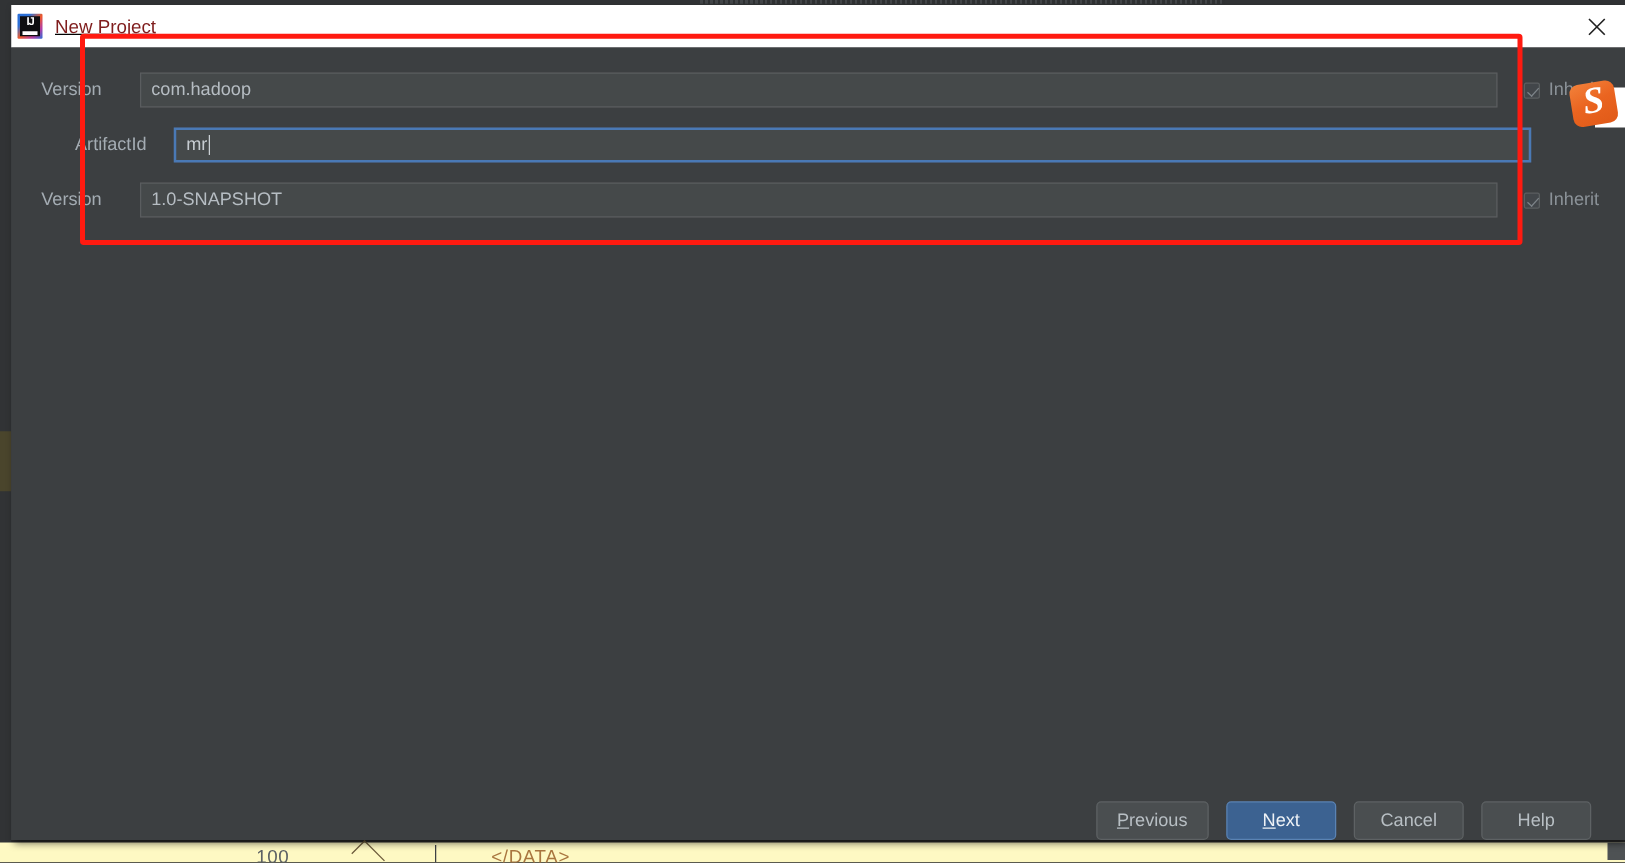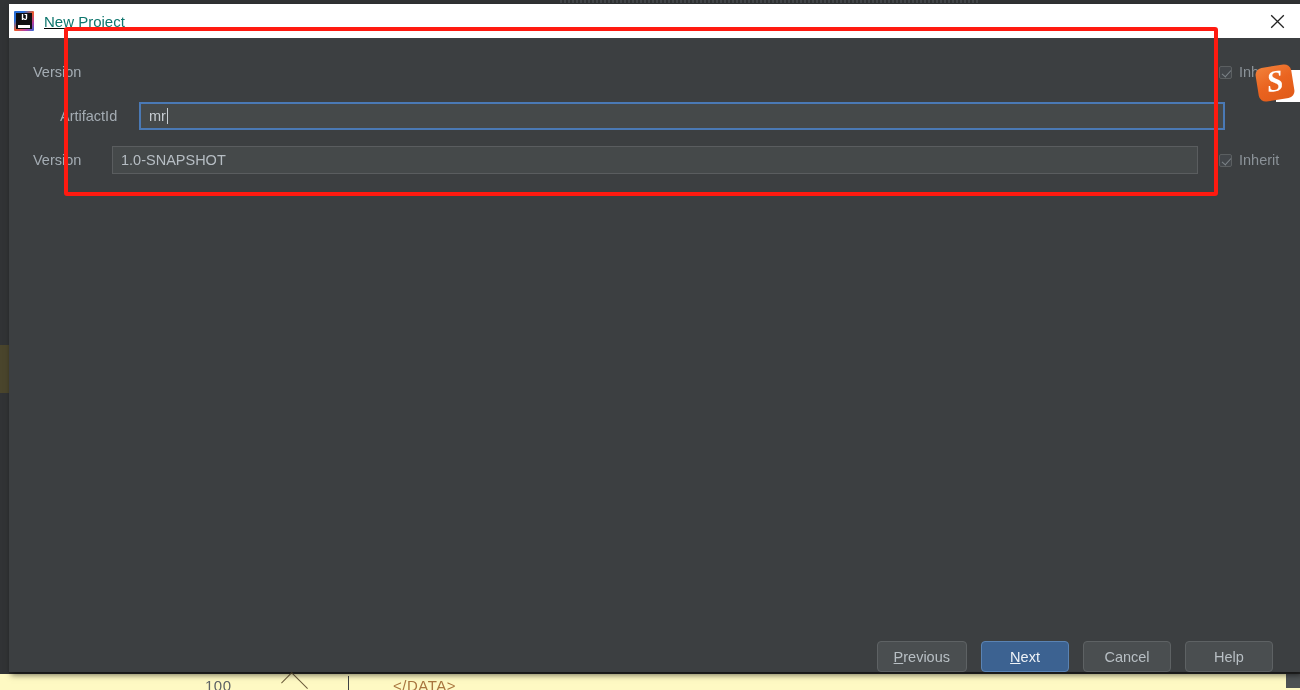--- a/index.html
+++ b/index.html
@@ -130,21 +130,21 @@
     color: #ffffff;
     letter-spacing: -1px;
   }
   #app-icon .bar {
     position: absolute; left: 4px; right: 4px; bottom: 3.5px;
     height: 2.5px; background: #ffffff;
   }
   #window-title {
     margin-left: 10px;
     font-size: 15px;
-    color: #0f766e;
+    color: #7f1d1d;
     white-space: nowrap;
   }
   #close-button {
     position: absolute;
     right: 0; top: 0;
     width: 46px; height: 34px;
     display: flex; align-items: center; justify-content: center;
     cursor: pointer;
   }
   #close-button svg { display: block; }
@@ -351,20 +351,21 @@
       <svg width="15" height="15" viewBox="0 0 15 15" aria-hidden="true">
         <path d="M1.2 1.2 L13.8 13.8 M13.8 1.2 L1.2 13.8" stroke="#222222" stroke-width="1.3" fill="none"></path>
       </svg>
     </div>
   </div>
 
   <div id="dialog-body">
 
     <div class="form-row" id="row-groupid">
       <div class="field-label">Version</div>
+      <div class="text-field">com.hadoop</div>
       <div class="inherit-group">
         <div class="checkbox"></div>
         <div class="inherit-label">Inherit</div>
       </div>
     </div>
 
     <div class="form-row" id="row-artifactid">
       <div class="field-label">ArtifactId</div>
       <div class="text-field focused">
         <span>mr</span>

